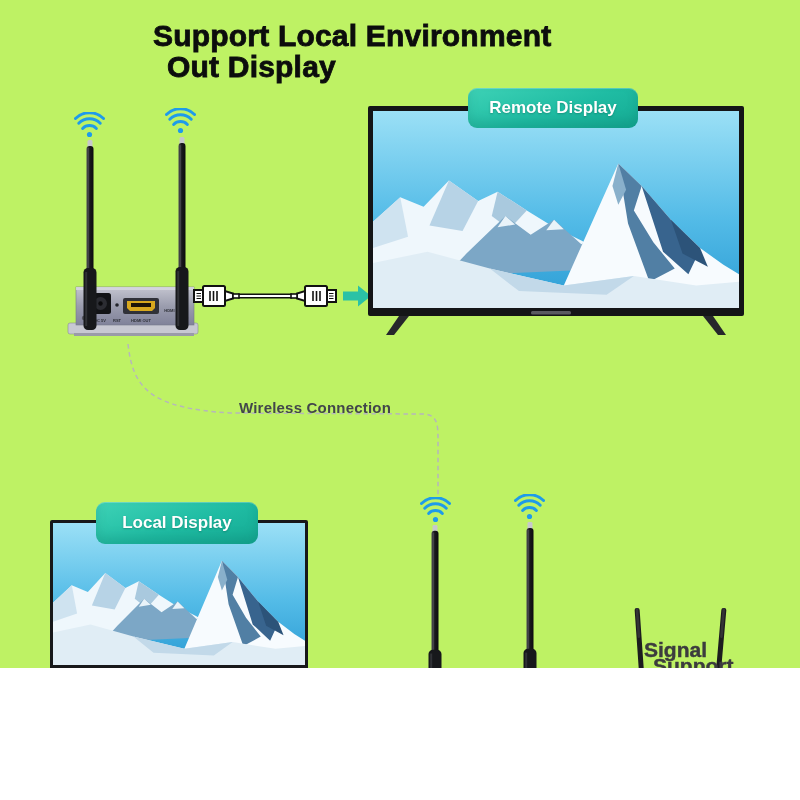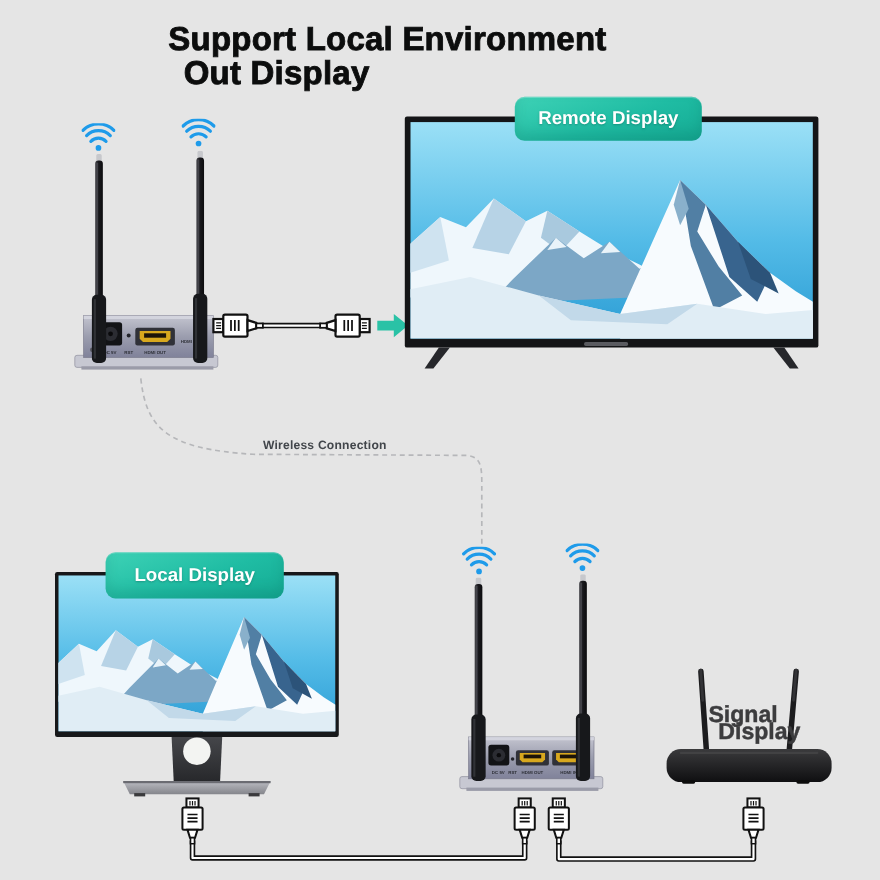--- a/index.html
+++ b/index.html
@@ -1,29 +1,29 @@
 <!DOCTYPE html>
 <html><head>
 <meta charset="utf-8">
 <style>
   html,body{margin:0;padding:0;}
   body{font-family:"Liberation Sans",sans-serif;}
-  .stage{position:relative;width:800px;height:800px;background:#e5e5e5;overflow:hidden;}
+  .stage{position:relative;width:800px;height:668px;background:#bef264;overflow:hidden;}
   .scene{position:absolute;left:0;top:0;z-index:1;}
   .title{position:absolute;left:153px;top:20px;z-index:2;color:#0c0d0d;font-weight:bold;
          font-size:30px;line-height:31px;-webkit-text-stroke:0.8px #0c0d0d;letter-spacing:0.2px;}
   .title .l2{display:block;padding-left:14px;}
   .badge{position:absolute;z-index:2;display:flex;align-items:center;justify-content:center;
          background:linear-gradient(160deg,#3ed2b6 0%,#1fbca3 55%,#15ab94 100%);
          border-radius:9px;color:#ffffff;font-weight:bold;font-size:17px;
          text-shadow:0 1px 2px rgba(0,70,58,.35);
          box-shadow:inset 0 -7px 12px rgba(0,90,75,.18), inset 0 1px 0 rgba(255,255,255,.25);}
   .badge-remote{left:468px;top:88px;width:170px;height:40px;}
   .badge-local{left:96px;top:502px;width:162px;height:42px;}
-  .wireless-label{position:absolute;left:239px;top:399px;z-index:2;font-size:11px;
+  .wireless-label{position:absolute;left:239px;top:399px;z-index:2;font-size:15px;
                   font-weight:bold;color:#42464b;letter-spacing:0.2px;}
   .signal-label{position:absolute;left:644px;top:642px;z-index:2;font-size:21px;line-height:16px;
                 font-weight:bold;color:#3c3c3e;-webkit-text-stroke:0.4px #3c3c3e;}
   .signal-label .l2{display:block;padding-left:9px;}
   .portlabel{font-size:4px;font-weight:bold;fill:#2e3038;}
 </style>
 </head>
 <body>
 
 <div class="stage">
@@ -37,21 +37,21 @@
     <span>Local Display</span>
   </div>
   <div class="badge badge-remote">
     <span>Remote Display</span>
   </div>
 
   <div class="wireless-label">Wireless Connection</div>
 
   <div class="signal-label">
     <span class="l1">Signal</span>
-    <span class="l2">Display</span>
+    <span class="l2">Support</span>
   </div>
 
   <svg class="scene" width="800" height="800" viewBox="0 0 800 800">
     <defs>
       <linearGradient id="skyg" x1="0" y1="0" x2="0" y2="1">
         <stop offset="0" stop-color="#9be0f6"></stop>
           <stop offset="0.55" stop-color="#53bbe7"></stop>
         <stop offset="1" stop-color="#2b9cd4"></stop>
       </linearGradient>
       <linearGradient id="bodyg" x1="0" y1="0" x2="0" y2="1">

